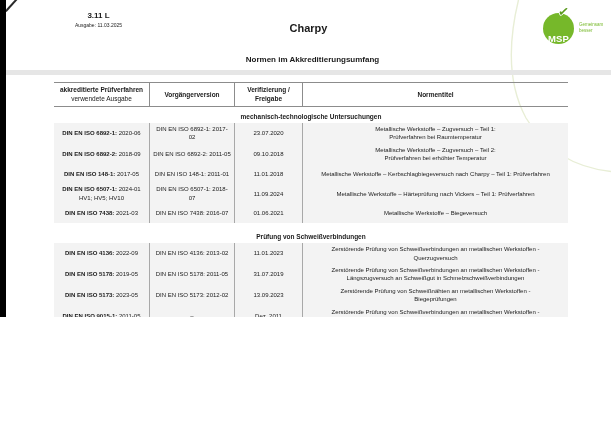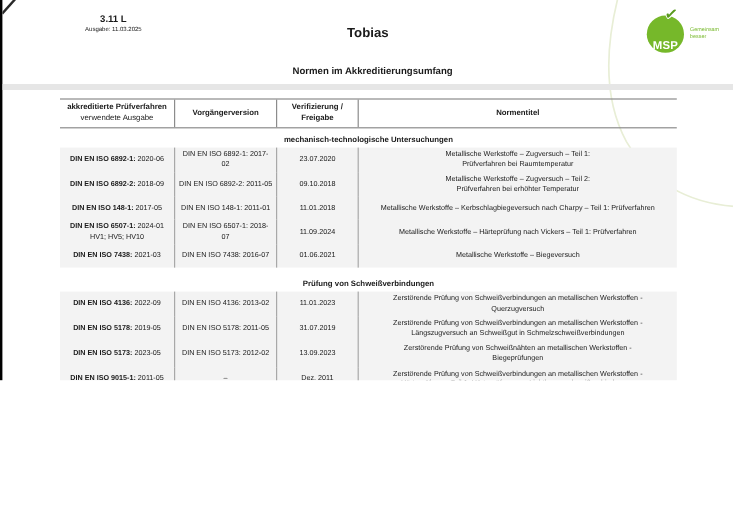--- a/index.html
+++ b/index.html
@@ -1,20 +1,20 @@
 <!DOCTYPE html>
 <html><head>
 <meta charset="utf-8">
 <style>
   html,body { margin:0; padding:0; background:#fff; }
   * { box-sizing:border-box; }
   .page {
     position:relative; width:611px; height:317px; background:#ffffff;
     font-family:"Liberation Sans", sans-serif; color:#1a1a1a; overflow:hidden;
-    border-left:2px solid #000000;
+    border-left:6px solid #000000;
   }
   .corner-fold { position:absolute; left:-3px; top:4px; width:17px; height:2px;
     background:#2a2a2a; transform:rotate(-48deg); }
   
   .arc-svg { position:absolute; left:480px; top:0; width:131px; height:200px; pointer-events:none; }
   
   .doc-info { position:absolute; left:45px; top:11px; width:95px; text-align:center; }
   .doc-code { font-weight:bold; font-size:8px; }
   .doc-issue { font-size:5px; margin-top:2px; color:#222; }
   .main-title { position:absolute; left:0; top:22px; width:100%; text-align:center;
@@ -64,21 +64,21 @@
 
   <svg class="arc-svg" viewBox="0 0 131 200">
     <path d="M 34 -6 Q 14 70 40 118 Q 70 168 131 172" fill="none" stroke="#e8eed6" stroke-width="1.4"></path>
   </svg>
 
   <div class="doc-info">
     <div class="doc-code">3.11 L</div>
     <div class="doc-issue">Ausgabe: 11.03.2025</div>
   </div>
 
-  <div class="main-title">Tobias</div>
+  <div class="main-title">Charpy</div>
 
   <div class="logo">
     <div class="logo-circle">
       <span class="logo-abbr">MSP</span>
     </div>
     <span class="logo-check">✓</span>
     <div class="logo-tagline">Gemeinsam
 besser</div>
   </div>
 

